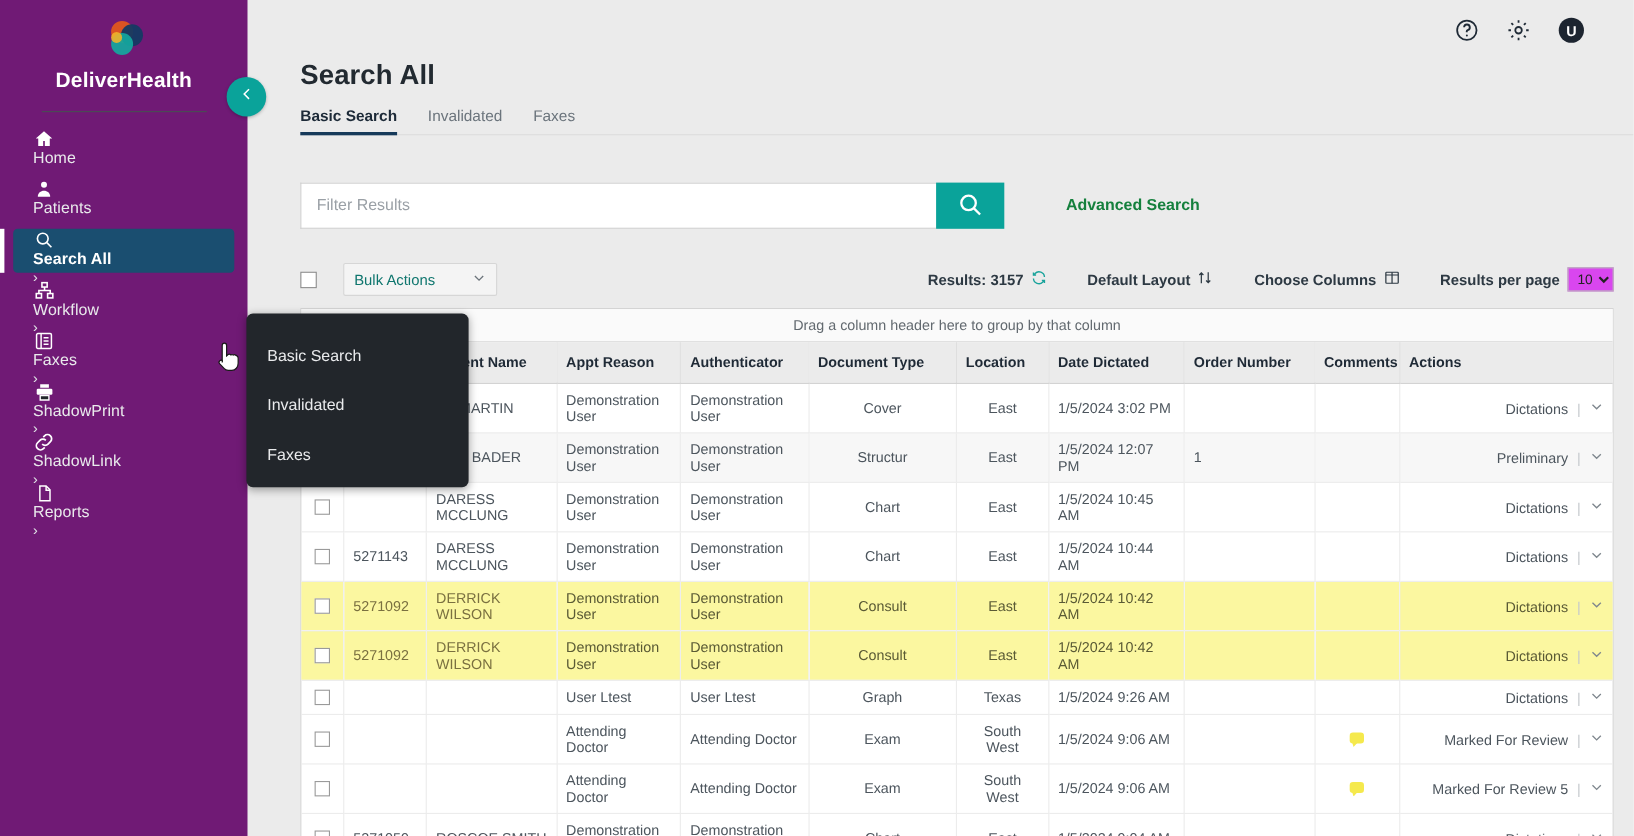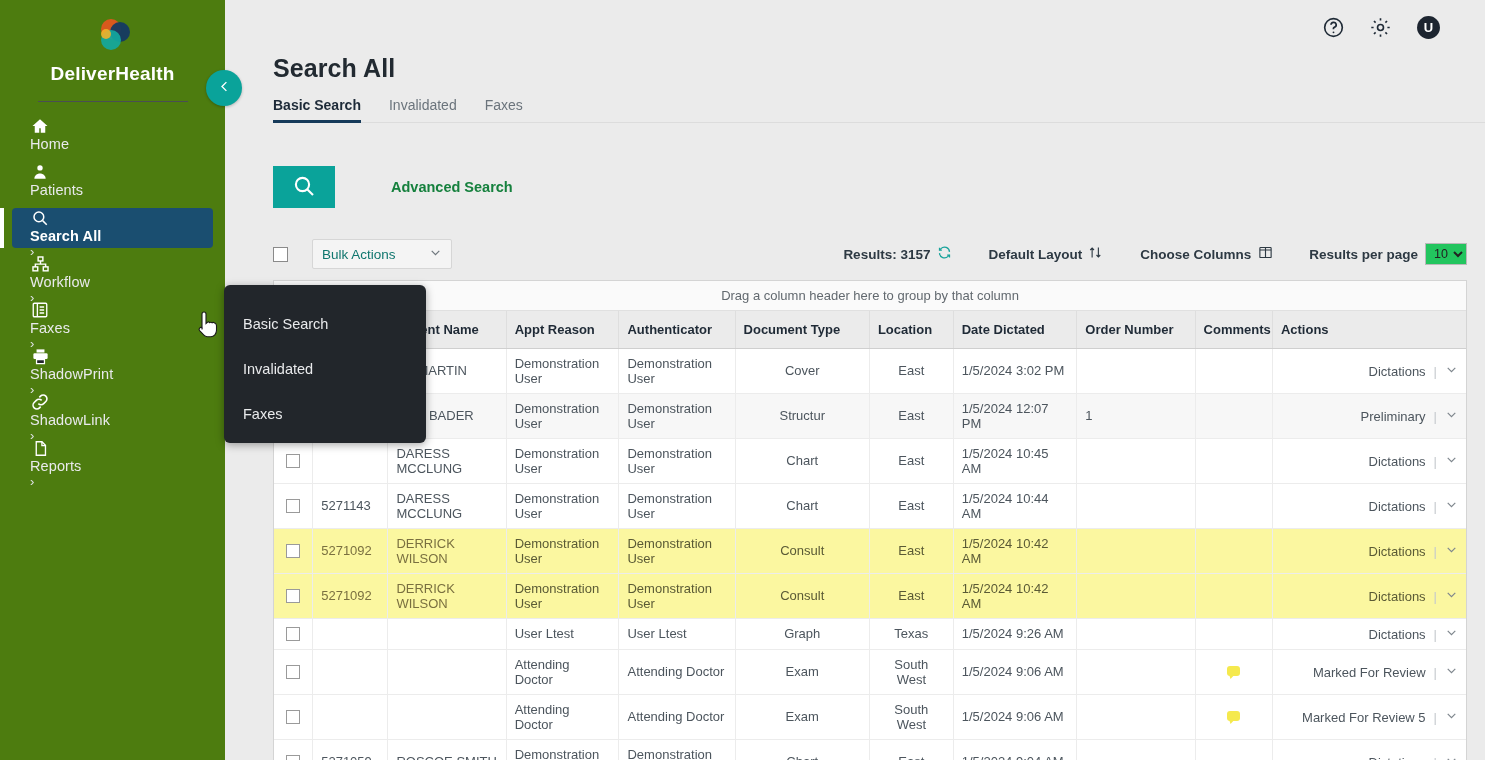--- a/index.html
+++ b/index.html
@@ -7,21 +7,21 @@
     width: 1485px; height: 760px;
     font-family: "Liberation Sans", sans-serif;
     background: #ebebeb;
     overflow: hidden;
   }
   #app { position: relative; width: 1485px; height: 760px; display: flex; }
 
   
   .sidebar {
     width: 225px; height: 760px;
-    background: #4d7c0f;
+    background: #701a75;
     flex: 0 0 225px;
     position: relative;
     z-index: 30;
     color: #ffffff;
   }
   .brand { padding-top: 14px; text-align: center; }
   .brand-logo { width: 46px; height: 46px; margin: 0 auto; position: relative; }
   .brand-name {
     font-size: 19px; font-weight: bold; letter-spacing: .2px;
     margin-top: 3px; color: #fff;
@@ -129,21 +129,21 @@
     display: flex; align-items: center; justify-content: space-between;
     padding: 0 9px; font-size: 13.5px; color: #0f766e; cursor: pointer;
     border-radius: 2px;
   }
   .tb-right {
     margin-left: auto; display: flex; align-items: center; gap: 36px;
     font-size: 13.5px; font-weight: bold; color: #2d3943;
   }
   .tb-right .tb-grp { display: flex; align-items: center; gap: 7px; cursor: pointer; }
   .rpp-select {
-    border: 1px solid #b9b9b9; background: #22c55e; height: 22px;
+    border: 1px solid #b9b9b9; background: #d946ef; height: 22px;
     font-size: 12.5px; color: #222; padding: 0 2px 0 4px;
     font-family: "Liberation Sans", sans-serif;
   }
 
   
   .grid {
     margin: 11px 0 0 48px; margin-right: 18px;
     border: 1px solid #d4d4d4; background: #fff;
   }
   .group-bar {
@@ -353,20 +353,21 @@
     <div class="page-head">
       <div class="page-title">Search All</div>
       <div class="tabs">
         <div class="tab active">Basic Search</div>
         <div class="tab">Invalidated</div>
         <div class="tab">Faxes</div>
       </div>
     </div>
 
     <div class="search-row">
+      <input class="search-input" type="text" placeholder="Filter Results" style="">
       <button class="search-btn">
         <span>
           <svg width="24" height="24" viewBox="0 0 24 24" fill="none" stroke="#fff" stroke-width="2.1">
             <circle cx="10.5" cy="10.5" r="6.6"></circle>
               <path d="M15.4 15.4 21 21"></path>
           </svg>
         </span>
       </button>
       <span class="adv-search">Advanced Search</span>
     </div>

